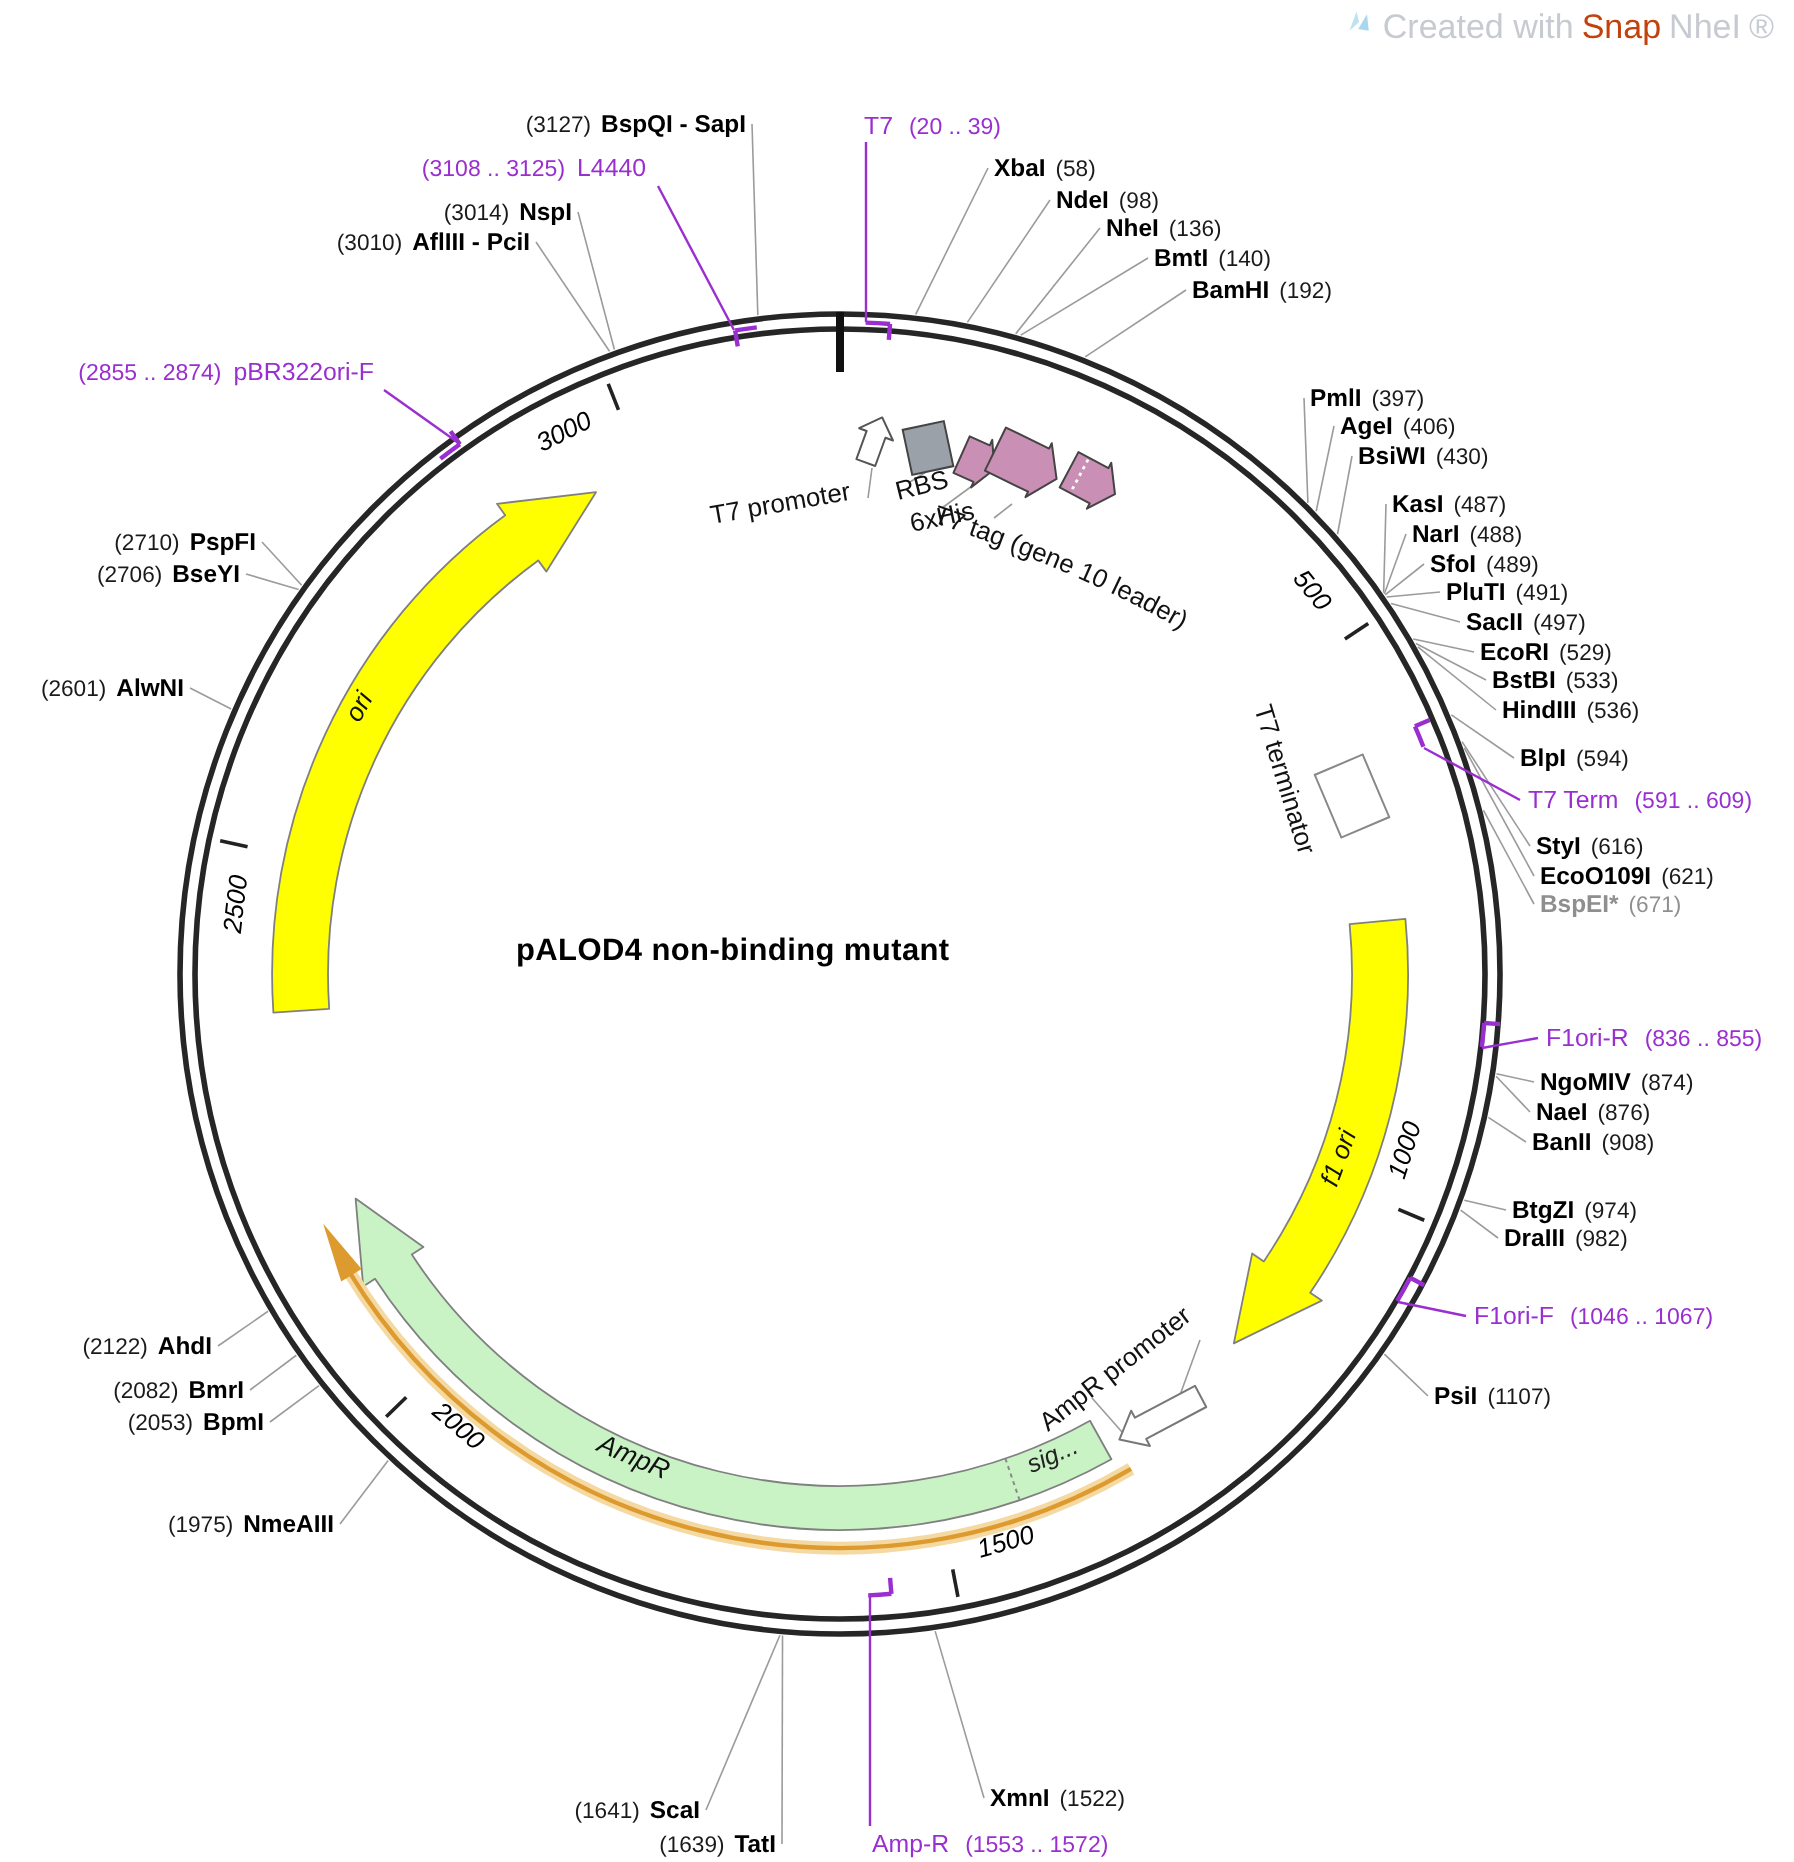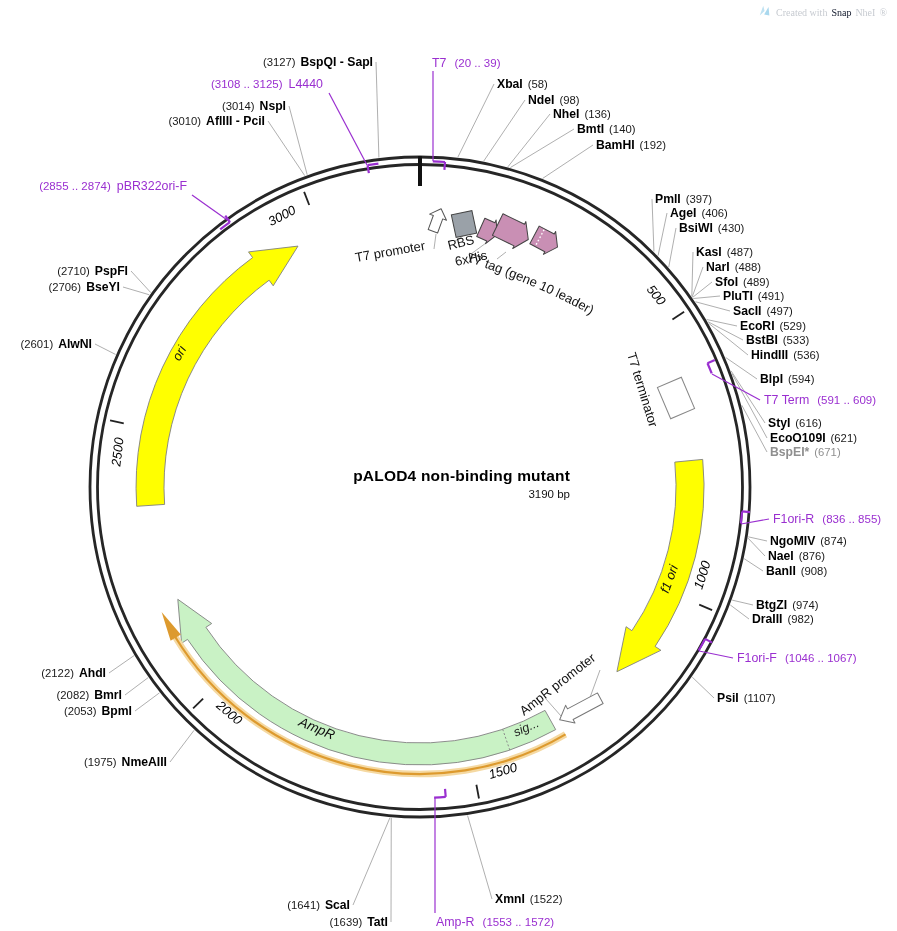--- a/index.html
+++ b/index.html
@@ -1,24 +1,24 @@
 <!DOCTYPE html>
 <html><head>
 <meta charset="utf-8">
 <style>
   html,body{margin:0;padding:0;background:#fff;}
   body{font-family:"Liberation Sans", sans-serif;}
   #stage{position:relative;width:897px;height:931px;background:#fff;overflow:hidden;}
   #map{position:absolute;left:0;top:0;}
   #map text{font-family:"Liberation Sans", sans-serif;}
-  .center-title{position:absolute;left:270px;top:467px;width:300px;text-align:right;pointer-events:none;}
+  .center-title{position:absolute;left:258px;top:467px;width:300px;text-align:left;pointer-events:none;}
   .center-title .t{font-size:15.5px;font-weight:bold;color:#000;letter-spacing:.2px;}
   .center-title .s{font-size:11.5px;color:#111;margin-top:3px;}
-  .watermark{position:absolute;right:10px;top:4px;font-size:10px;color:#c7cbd1;display:flex;align-items:flex-end;gap:4px;font-family:Liberation Serif, serif;}
-  .watermark .snap{color:#0f172a;}
+  .watermark{position:absolute;right:10px;top:4px;font-size:17px;color:#c7cbd1;display:flex;align-items:flex-start;gap:4px;}
+  .watermark .snap{color:#c2410c;}
   .watermark .logo{width:14px;height:14px;}
 </style>
 </head>
 <body>
 
 <div id="stage">
   <svg id="map" width="897" height="931" viewBox="0 0 897 931">
       <g>
         <circle cx="420" cy="487" r="330" fill="none" stroke="#262626" stroke-width="2.8"></circle>
         <circle cx="420" cy="487" r="322.5" fill="none" stroke="#262626" stroke-width="2.8"></circle>
@@ -205,21 +205,20 @@
         <text x="187" y="190" text-anchor="end" font-size="12.4" fill="#9a2fd0"><tspan font-size="11.5">(2855 .. 2874)</tspan><tspan dx="6">pBR322ori-F</tspan></text>
         <text x="764" y="404" text-anchor="start" font-size="12.4" fill="#9a2fd0"><tspan>T7 Term</tspan><tspan font-size="11.5" dx="8">(591 .. 609)</tspan></text>
         <text x="773" y="523" text-anchor="start" font-size="12.4" fill="#9a2fd0"><tspan>F1ori-R</tspan><tspan font-size="11.5" dx="8">(836 .. 855)</tspan></text>
         <text x="737" y="662" text-anchor="start" font-size="12.4" fill="#9a2fd0"><tspan>F1ori-F</tspan><tspan font-size="11.5" dx="8">(1046 .. 1067)</tspan></text>
         <text x="436" y="926" text-anchor="start" font-size="12.4" fill="#9a2fd0"><tspan>Amp-R</tspan><tspan font-size="11.5" dx="8">(1553 .. 1572)</tspan></text>
       </g>
     </svg>
 
   <div class="center-title">
     <div class="t">pALOD4 non-binding mutant</div>
-    <div class="s">3190 bp</div>
   </div>
 
   <div class="watermark">
     <svg class="logo" viewBox="0 0 16 16">
       <path d="M2,13 L6,2 L7.5,8 Z" fill="#bfe2f2"></path>
       <path d="M7,12 L12,3.5 L13,13 Z" fill="#a9d8ee"></path>
     </svg>
     <span>Created with </span>
       <span class="snap">Snap</span>
       <span>NheI</span>

